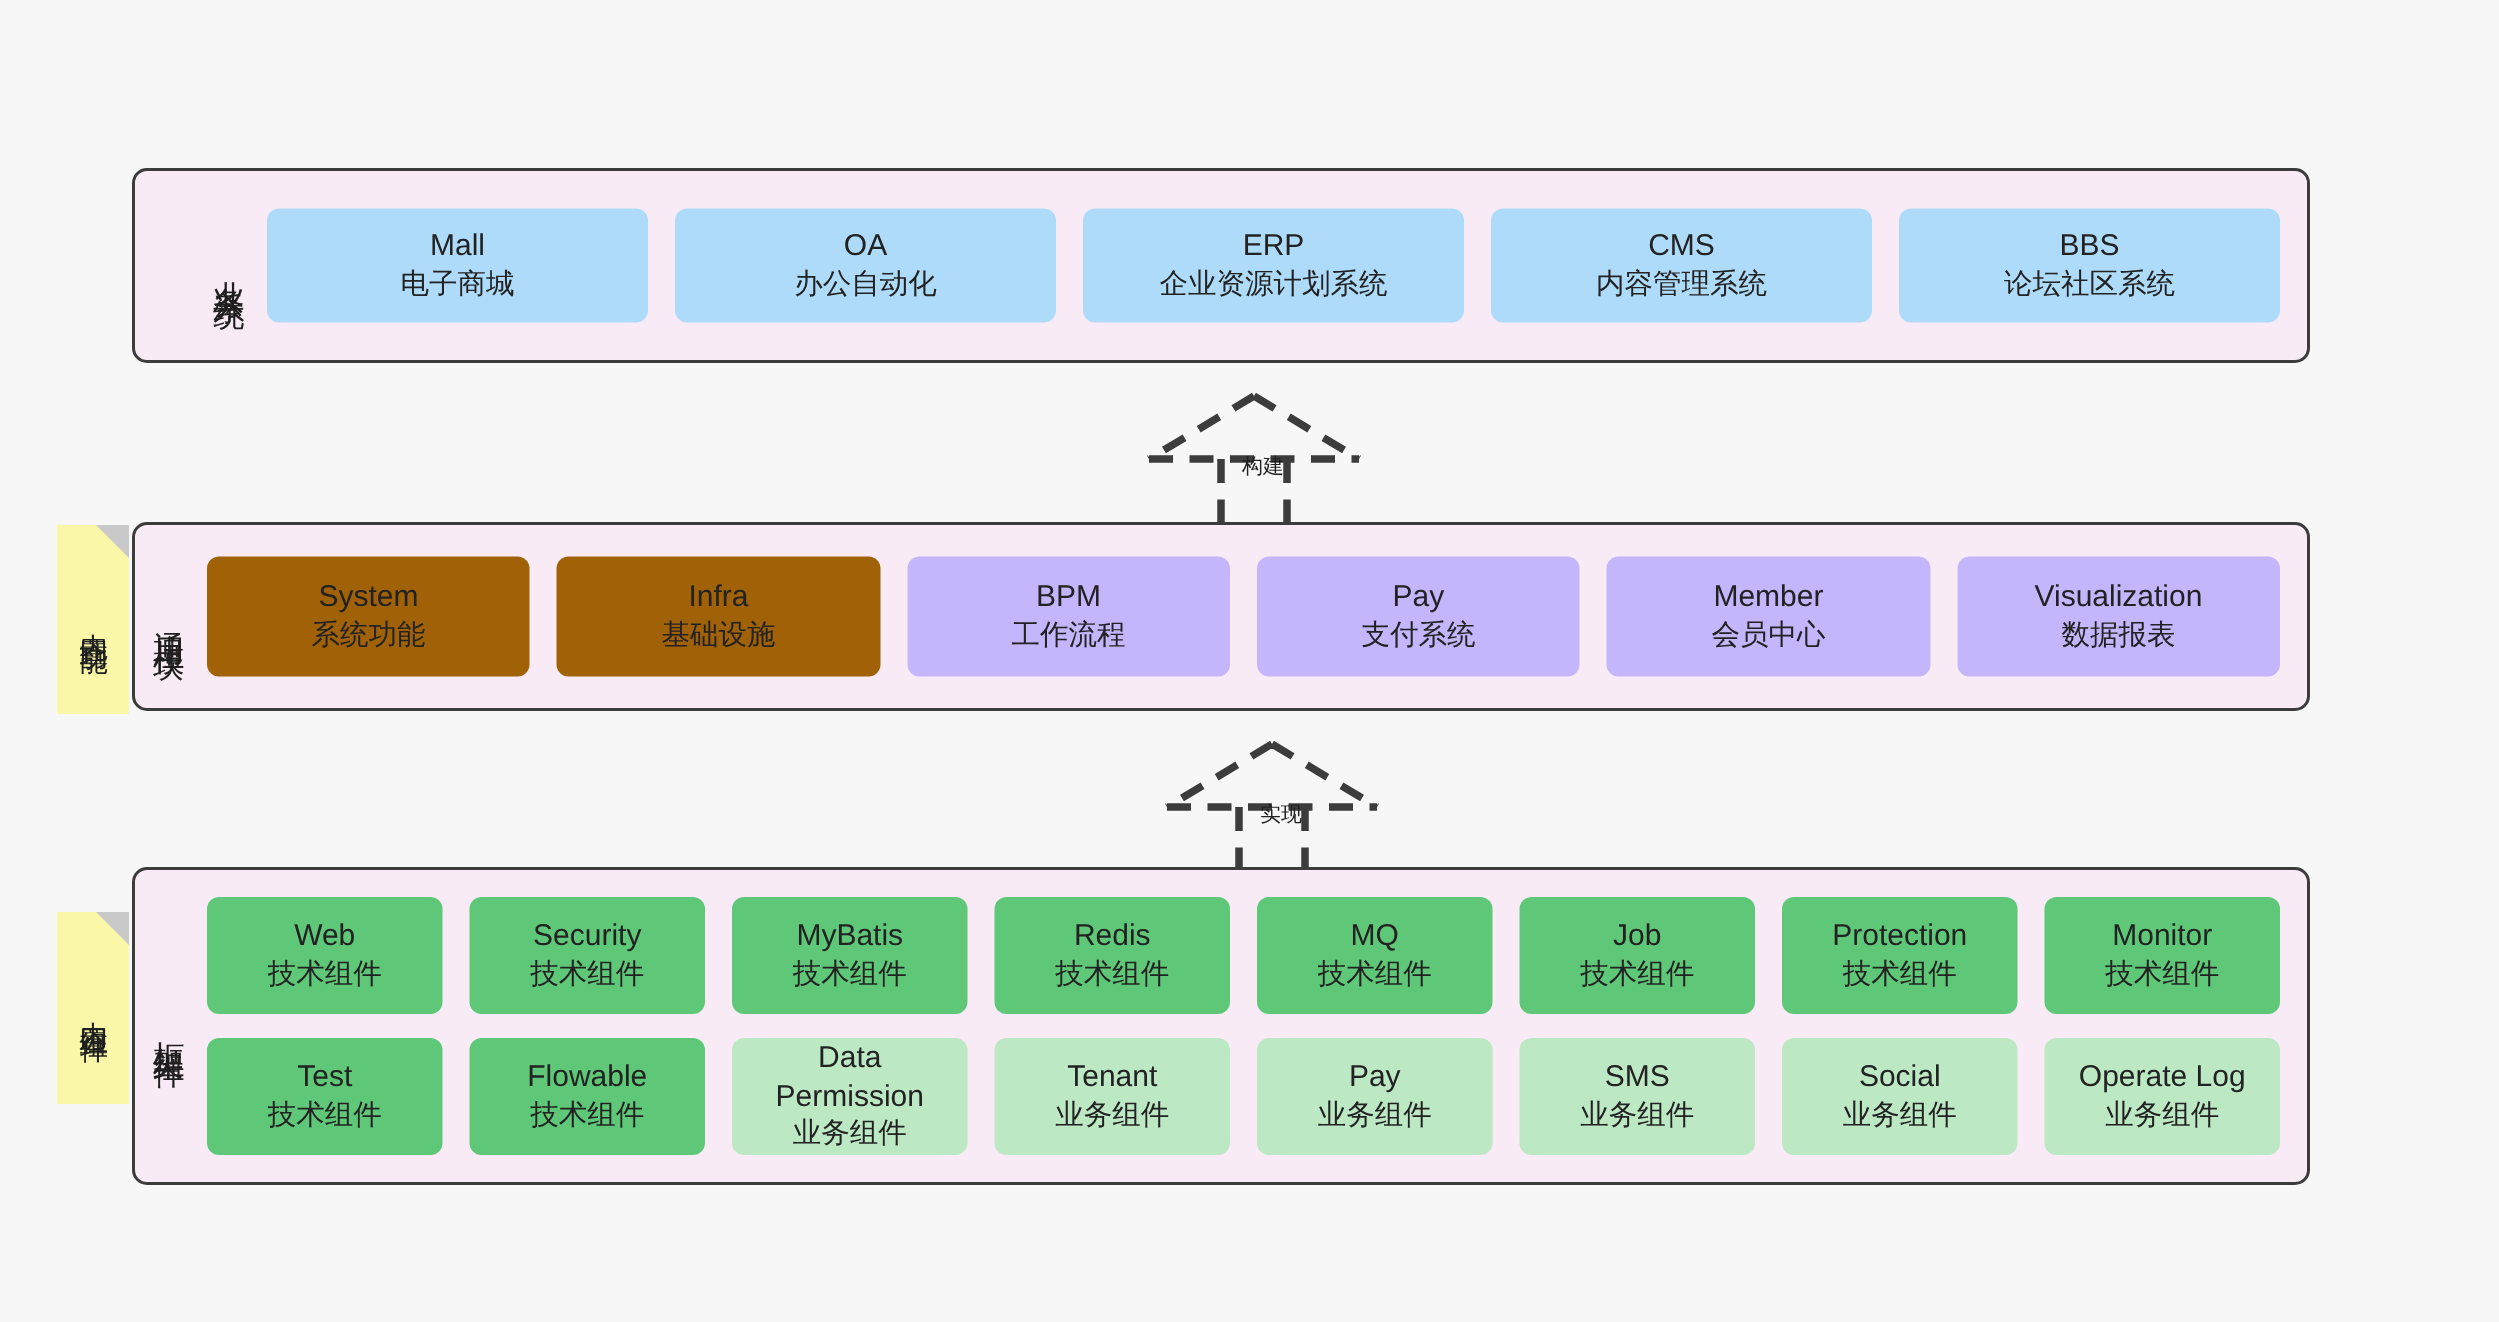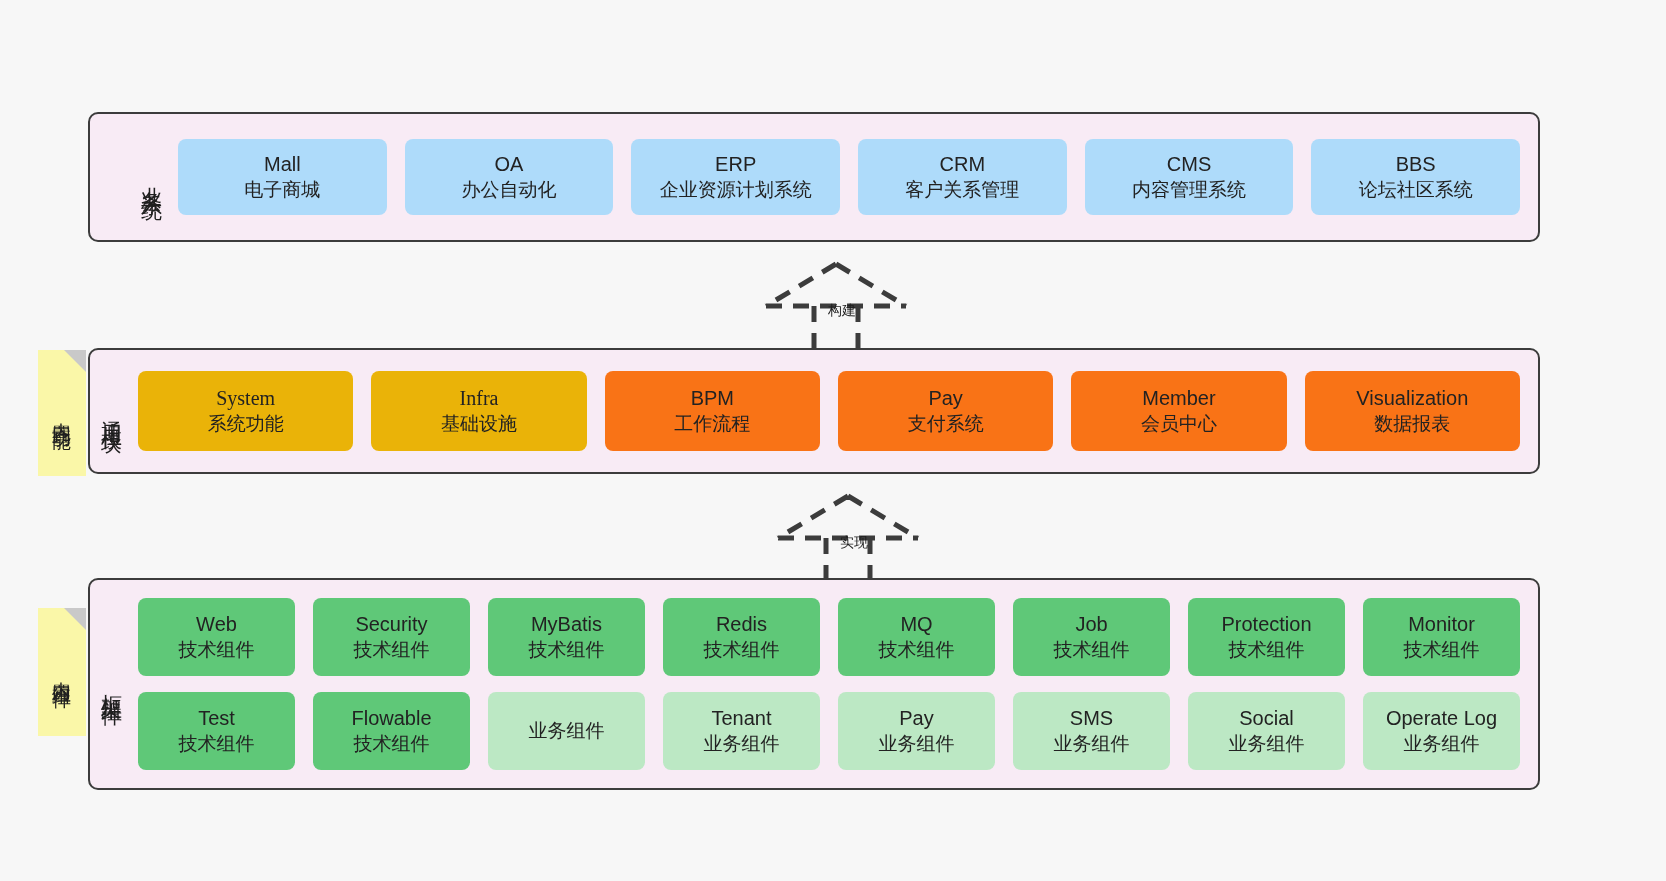--- a/index.html
+++ b/index.html
@@ -67,22 +67,22 @@
     text-align: center;
     color: #222222;
     line-height: 1.28;
     padding: 4px 6px;
   }
   .card .c-en { font-size: 20px; }
   .card .c-cn { font-size: 19px; }
 
   
   .c-blue        { background: #AEDBFA; }
-  .c-red         { background: #eab308; font-family: Liberation Serif, serif; }
-  .c-pink        { background: #f97316; justify-content: center; }
+  .c-red         { background: #a16207; }
+  .c-pink        { background: #c4b5fd; justify-content: center; }
   .c-green       { background: #5FC878; }
   .c-lightgreen  { background: #BCE8C4; }
 
   
   #layer-business   { left: 88px;  top: 112px; width: 1452px; height: 130px; padding-left: 40px; }
   #layer-business .card-row { height: 76px; }
 
   #layer-modules    { left: 88px;  top: 348px; width: 1452px; height: 126px; }
   #layer-modules .card-row { height: 80px; }
 
@@ -154,24 +154,20 @@
       </div>
       <div class="card c-blue">
         <span class="c-en">OA</span>
         <span class="c-cn">办公自动化</span>
       </div>
       <div class="card c-blue">
         <span class="c-en">ERP</span>
         <span class="c-cn">企业资源计划系统</span>
       </div>
       <div class="card c-blue">
-        <span class="c-en">CRM</span>
-        <span class="c-cn">客户关系管理</span>
-      </div>
-      <div class="card c-blue">
         <span class="c-en">CMS</span>
         <span class="c-cn">内容管理系统</span>
       </div>
       <div class="card c-blue">
         <span class="c-en">BBS</span>
         <span class="c-cn">论坛社区系统</span>
       </div>
     </div>
   </div>
 </div>
@@ -276,20 +272,21 @@
     <div class="card-row">
       <div class="card c-green">
         <span class="c-en">Test</span>
         <span class="c-cn">技术组件</span>
       </div>
       <div class="card c-green">
         <span class="c-en">Flowable</span>
         <span class="c-cn">技术组件</span>
       </div>
       <div class="card c-lightgreen">
+        <span class="c-en">Data Permission</span>
         <span class="c-cn">业务组件</span>
       </div>
       <div class="card c-lightgreen">
         <span class="c-en">Tenant</span>
         <span class="c-cn">业务组件</span>
       </div>
       <div class="card c-lightgreen">
         <span class="c-en">Pay</span>
         <span class="c-cn">业务组件</span>
       </div>

